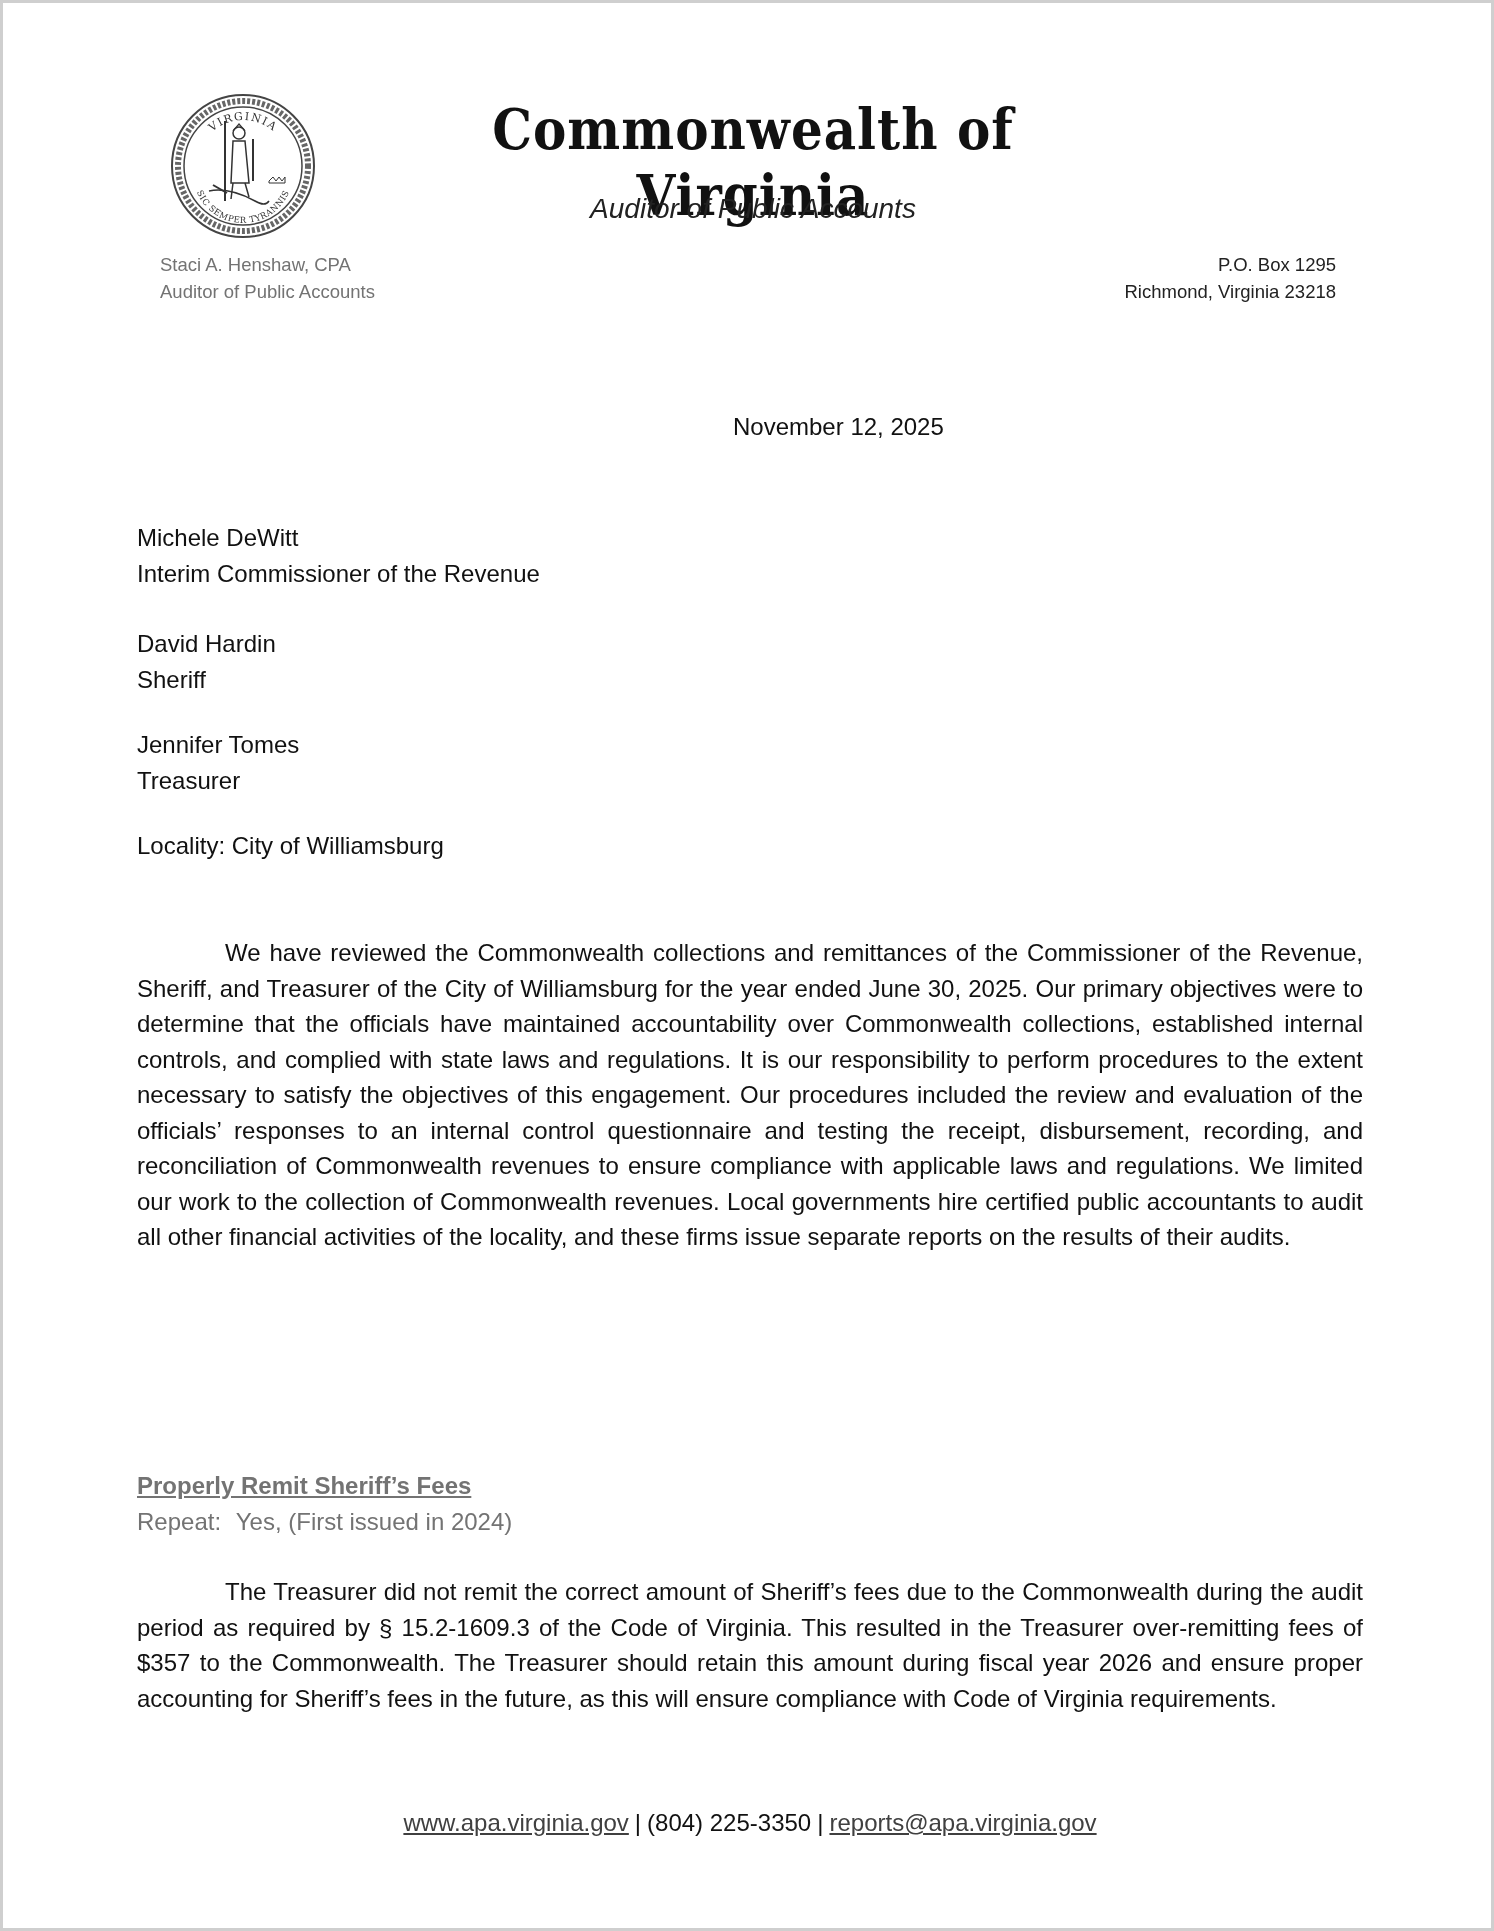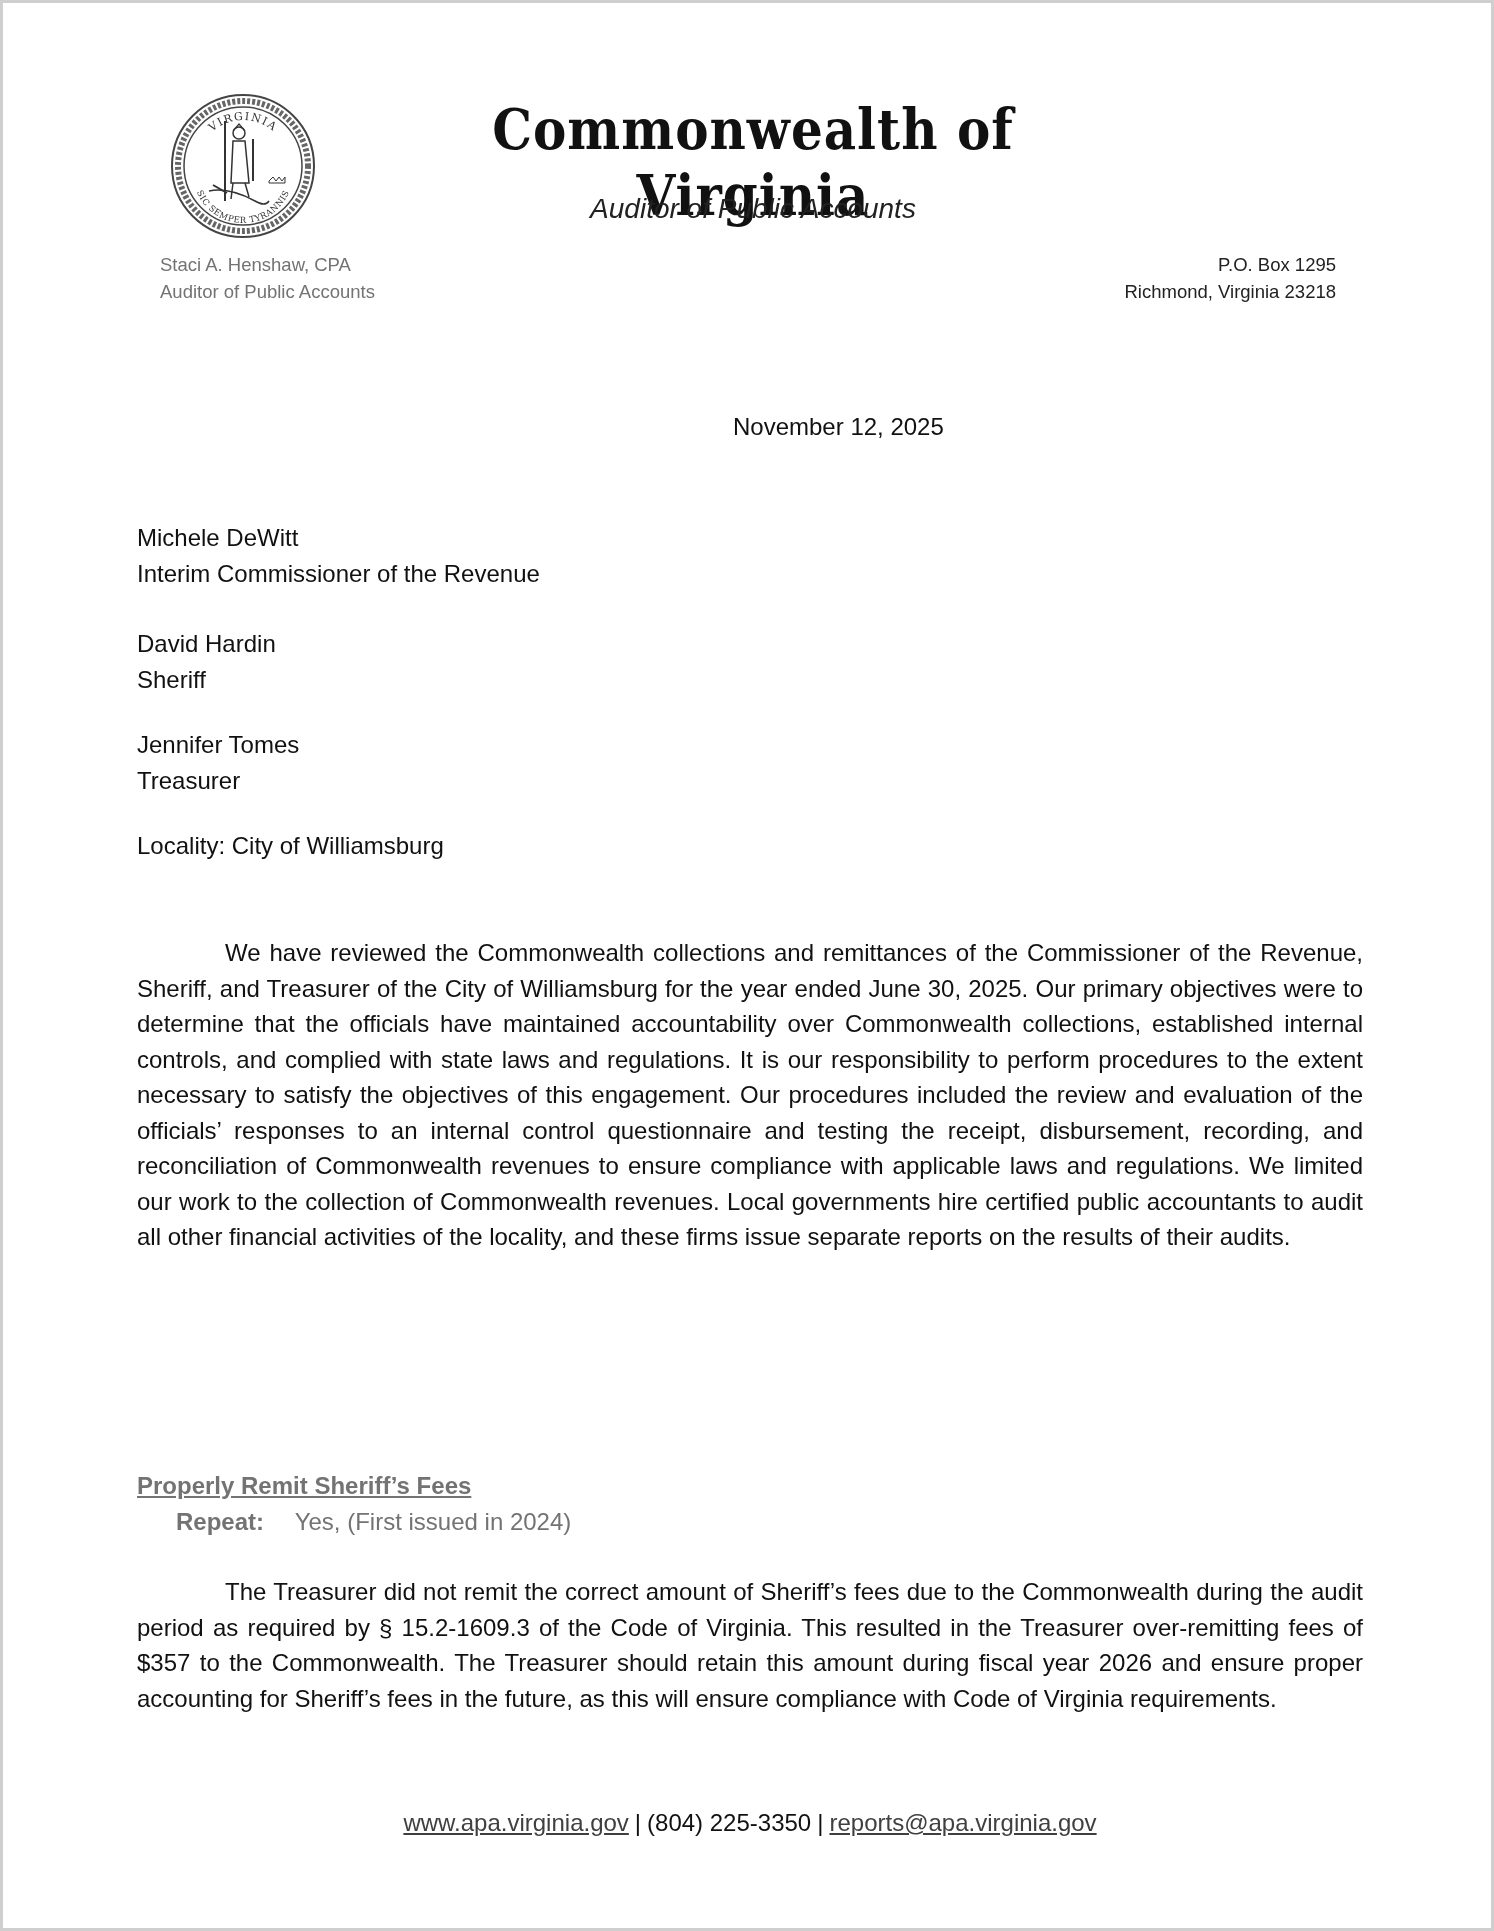--- a/index.html
+++ b/index.html
@@ -23,21 +23,21 @@
   .hdr-right { position: absolute; right: 155px; top: 248px; font-size: 18.5px; line-height: 27px; text-align: right; color: #222; }
   .date { position: absolute; left: 730px; top: 410px; font-size: 24px; color: #111; }
   .addr { position: absolute; left: 134px; font-size: 24px; line-height: 35.5px; color: #111; }
   .body-text {
     position: absolute; left: 134px; width: 1226px; font-size: 24px; line-height: 35.5px;
     text-align: justify; color: #111;
   }
   .body-text p { margin: 0; text-indent: 88px; }
   .heading { position: absolute; left: 134px; font-size: 24px; line-height: 35.5px; color: #737373; }
   .heading .h-title { font-weight: bold; text-decoration: underline; }
-  .heading .h-label { font-weight: bold; margin-left: 39px; }
+  .heading .h-label { font-weight: normal; }
   .footer {
     position: absolute; left: 0; width: 1494px; top: 1806px; text-align: center;
     font-size: 24px; color: #111;
   }
   .footer a { color: #404040; text-decoration: underline; }
   .sep { margin: 0 6px; }
 </style>
 </head>
 <body>
 
@@ -101,21 +101,21 @@
 
   <div class="body-text" style="top:932px;">
     <p>We have reviewed the Commonwealth collections and remittances of the Commissioner of the Revenue, Sheriff, and Treasurer of the City of Williamsburg for the year ended June 30, 2025.   Our primary objectives were to determine that the officials have maintained accountability over Commonwealth collections, established internal controls, and complied with state laws and regulations. It is our responsibility to perform procedures to the extent necessary to satisfy the objectives of this engagement.  Our procedures included the review and evaluation of the officials’ responses to an internal control questionnaire and testing the receipt, disbursement, recording, and reconciliation of Commonwealth revenues to ensure compliance with applicable laws and regulations.  We limited our work to the collection of Commonwealth revenues.  Local governments hire certified public accountants to audit all other financial activities of the locality, and these firms issue separate reports on the results of their audits.</p>
   </div>
 
 
   <div class="heading" style="top:1465px;">
     <div class="h-title">Properly Remit Sheriff’s Fees</div>
     <div>
       <span class="h-label">Repeat:</span>
-      <span style="margin-left:24px;">Yes, (First issued in 2024)</span>
+      <span style="margin-left:8px;">Yes, (First issued in 2024)</span>
     </div>
   </div>
 
   <div class="body-text" style="top:1571px;">
     <p>The Treasurer did not remit the correct amount of Sheriff’s fees due to the Commonwealth during the audit period as required by § 15.2-1609.3 of the Code of Virginia.  This resulted in the Treasurer over-remitting fees of $357 to the Commonwealth.  The Treasurer should retain this amount during fiscal year 2026 and ensure proper accounting for Sheriff’s fees in the future, as this will ensure compliance with Code of Virginia requirements.</p>
   </div>
 
   <div class="footer">
     <a>www.apa.virginia.gov</a><span class="sep">|</span><span>(804) 225-3350</span><span class="sep">|</span><a>reports@apa.virginia.gov</a>
   </div>

